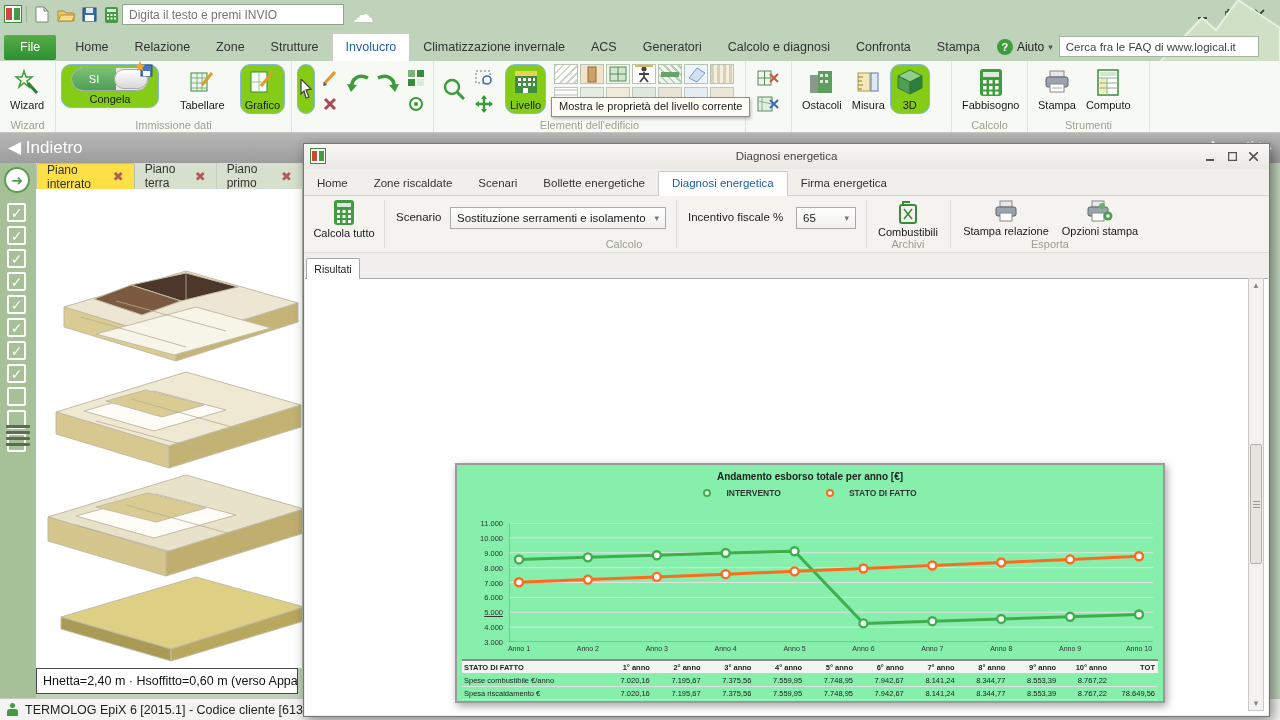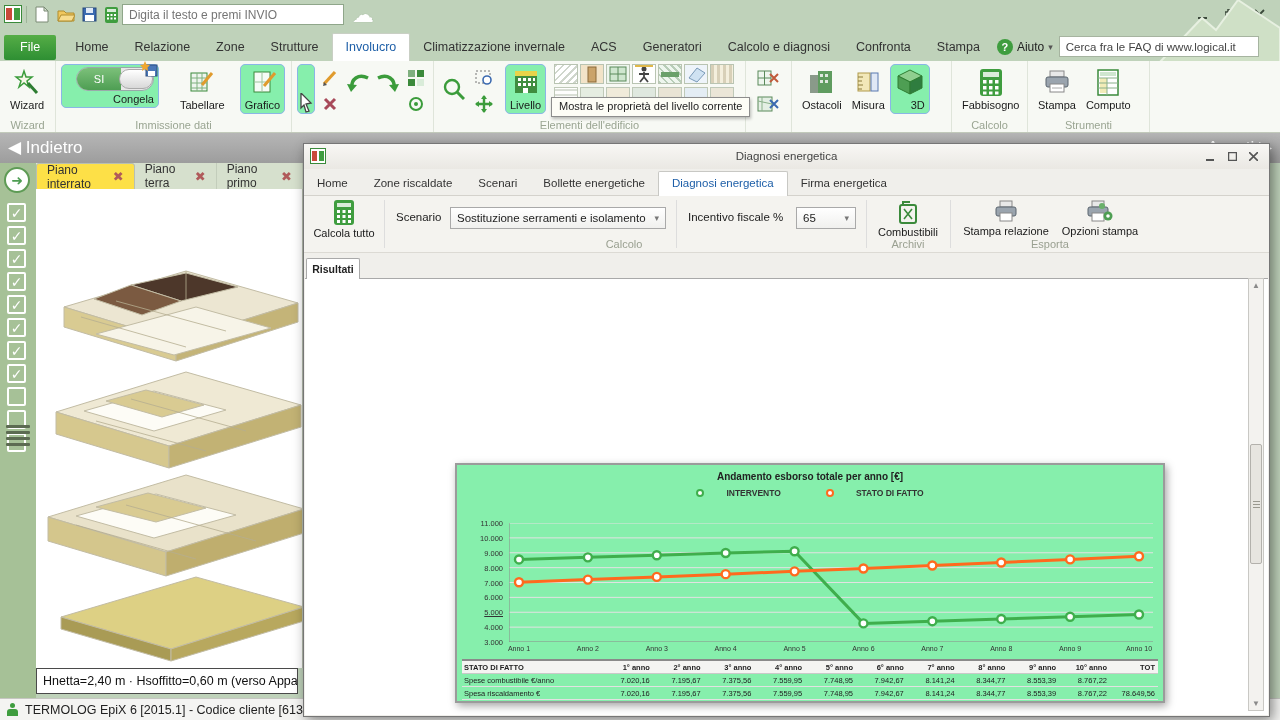--- a/index.html
+++ b/index.html
@@ -27,21 +27,21 @@
   .help-wrap { display:flex; align-items:center; gap:4px; margin-left:4px; padding-bottom:6px; }
   .help-q { width:16px; height:16px; border-radius:50%; background:#3f9d3f; color:#fff; font-weight:bold; font-size:11px; display:flex; align-items:center; justify-content:center; }
   .faq-box { width:200px; height:21px; background:#fff; border:1px solid #a6b4a0; font-size:11.5px; color:#444; padding:0 6px; margin-left:6px; margin-bottom:4px; font-family:"Liberation Sans",sans-serif; }
 
   
   .ribbon { position:absolute; left:0; top:61px; width:1280px; height:72px; background:#f7f9f4; border-bottom:1px solid #c2cabb; display:flex; align-items:stretch; }
   .rgroup { position:relative; border-right:1px solid #dfe5da; display:flex; align-items:flex-start; padding:3px 5px 17px; }
   .glabel { position:absolute; bottom:1px; left:0; right:0; text-align:center; font-size:11px; color:#9aa592; white-space:nowrap; }
   .rb { display:flex; flex-direction:column; align-items:center; gap:2px; padding:2px 4px; font-size:11px; color:#1a1a1a; border:1px solid transparent; }
   .rb .ric { width:30px; height:30px; display:flex; align-items:center; justify-content:center; }
-  .rb.hl, .rs.hl { background:#86efac; border:1px solid #8ab6e6; border-radius:5px;align-items:flex-end; }
+  .rb.hl, .rs.hl { background:#84cc16; border:1px solid #8ab6e6; border-radius:10px; }
   .colstack { display:flex; flex-direction:column; gap:3px; padding:2px; }
   .rs { width:26px; height:23px; display:flex; align-items:center; justify-content:center; border:1px solid transparent; }
   .toggle { width:78px; height:24px; border:1px solid #9aa; border-radius:12px; background:#e8e8e8; position:relative; display:flex; align-items:center; }
   .toggle .on { position:absolute; left:0; top:0; bottom:0; width:44px; background:linear-gradient(#7cc07a,#4e9e53); border-radius:12px 0 0 12px; color:#fff; font-size:11px; display:flex; align-items:center; justify-content:center; }
   .toggle .knob { position:absolute; left:42px; top:1px; width:34px; height:20px; background:linear-gradient(#fff,#d8d8d8); border:1px solid #aaa; border-radius:10px; }
   .congela-fav { position:absolute; right:-4px; top:-6px; font-size:10px; }
   .mini { width:24px; height:20px; border:1px solid #b9c4b2; display:inline-block; margin-right:2px; }
   .minirow { display:flex; }
 
   
@@ -83,21 +83,21 @@
   .dtabs { position:absolute; left:0; top:25px; right:0; height:27px; display:flex; align-items:flex-end; border-bottom:1px solid #d4d2cc; background:#f0efeb; }
   .dtab { padding:5px 13px 6px; font-size:11.5px; color:#333; white-space:nowrap; }
   .dtab.active { background:#fff; color:#1e5fa8; border:1px solid #c8c8c4; border-bottom:none; border-radius:2px 2px 0 0; margin-bottom:-1px; padding-bottom:7px; }
   .dtoolbar { position:absolute; left:0; top:52px; right:0; height:57px; background:#f4f3ef; border-bottom:1px solid #dcdad4; }
   .dgrouplbl { position:absolute; font-size:11px; color:#9aa091; text-align:center; }
   .dsep { position:absolute; top:4px; width:1px; height:48px; background:#ddd; }
   .toolbtn { position:absolute; display:flex; flex-direction:column; align-items:center; gap:2px; font-size:11px; color:#1a1a1a; }
   .combo { position:absolute; height:22px; background:linear-gradient(#fff,#f0f0ee); border:1px solid #a9a9a9; font-size:11.5px; display:flex; align-items:center; padding:0 6px; color:#222; }
   .combo .caret { margin-left:auto; color:#777; font-size:9px; }
   .lblsm { position:absolute; font-size:11.5px; color:#222; }
-  .res-tab { position:absolute; left:2px; top:114px; width:54px; height:21px; background:#fff; border:1px solid #a9a9a9; border-bottom:none; border-radius:2px 2px 0 0; font-size:10.5px; display:flex; align-items:center; justify-content:center; z-index:3;font-weight:bold; }
+  .res-tab { position:absolute; left:2px; top:114px; width:54px; height:21px; background:#fff; border:1px solid #a9a9a9; border-bottom:none; border-radius:2px 2px 0 0; font-size:10.5px; display:flex; align-items:center; justify-content:center; z-index:3; }
   .dcontent { position:absolute; left:1px; top:134px; right:1px; bottom:1px; background:#fff; border-top:1px solid #a9a9a9; z-index:2; }
 
   .tbl-title { position:absolute; font-weight:bold; font-size:14.5px; color:#111; text-align:center; white-space:nowrap; overflow:hidden; }
   .band { position:absolute; height:20px; color:#fff; font-weight:bold; font-size:14px; text-align:center; line-height:20px; }
   .hdr2 { position:absolute; height:44px; display:grid; grid-template-columns:1fr 1fr; gap:1px; }
   .hcell { background:#f3f3f1; border:1px solid #b0b0b0; display:flex; flex-direction:column; align-items:center; justify-content:center; font-weight:bold; font-size:10.5px; text-align:center; line-height:1.25; }
   .sechead { position:absolute; font-weight:bold; font-size:11px; color:#111; white-space:nowrap; }
   .paramgrid { position:absolute; }
   .prow { display:flex; align-items:center; height:15px; font-size:10.5px; }
   .prow.alt { background:#f2f2f0; }
@@ -114,21 +114,21 @@
 
   .dscroll { position:absolute; right:5px; top:134px; width:16px; height:433px; background:#f3f2ef; border:1px solid #c9c8c4; z-index:4; }
   .scr-arr { position:absolute; left:1px; width:12px; height:13px; color:#8a8a8a; font-size:8px; text-align:center; line-height:13px; }
   .scr-thumb { position:absolute; left:1px; top:165px; width:12px; height:120px; background:#e7e5e0; border:1px solid #b3b1ac; border-radius:2px; display:flex; flex-direction:column; gap:2px; align-items:center; justify-content:center; }
   .scr-thumb i { width:7px; height:1px; background:#9a988f; }
 
   
   .chartwin { position:absolute; left:455px; top:463px; width:710px; height:240px; background:#86efac; border:2px solid #9b9b9b; box-shadow:2px 3px 8px rgba(0,0,0,.35); z-index:20; }
   .cw-title { position:absolute; left:0; right:0; top:6px; text-align:center; font-weight:bold; font-size:10px; color:#222; }
   .cw-legend { position:absolute; left:0; right:0; top:23px; display:flex; justify-content:center; gap:45px; }
-  .cw-legend .li { display:flex; align-items:center; gap:22px; font-size:8.5px; font-weight:bold; color:#333; }
+  .cw-legend .li { display:flex; align-items:center; gap:15px; font-size:8.5px; font-weight:bold; color:#333; }
   .cw-legend .ring { width:8px; height:8px; border-radius:50%; background:#fff; border:2.5px solid #888; }
   .ylab { position:absolute; width:34px; text-align:right; font-size:7.5px; color:#333; }
   .xlab { position:absolute; font-size:7px; color:#333; transform:translateX(-50%); white-space:nowrap; }
   .cw-table { position:absolute; left:5px; right:5px; top:194px; display:grid; grid-template-columns:140px repeat(10,1fr) 48px; border-top:2px solid #8a8a8a; }
   .ct-cell { font-size:7.5px; padding:1.5px 3px 1.5px 0; text-align:right; border-bottom:1px solid #e2e2e2; color:#222; white-space:nowrap; overflow:hidden; }
   .ct-cell.lbl { text-align:left; padding-left:2px; }
   .ct-cell.hd { font-weight:bold; background:#f4f4f2; border-bottom:1px solid #c9c9c9; }
 </style>
 </head>
 <body>

